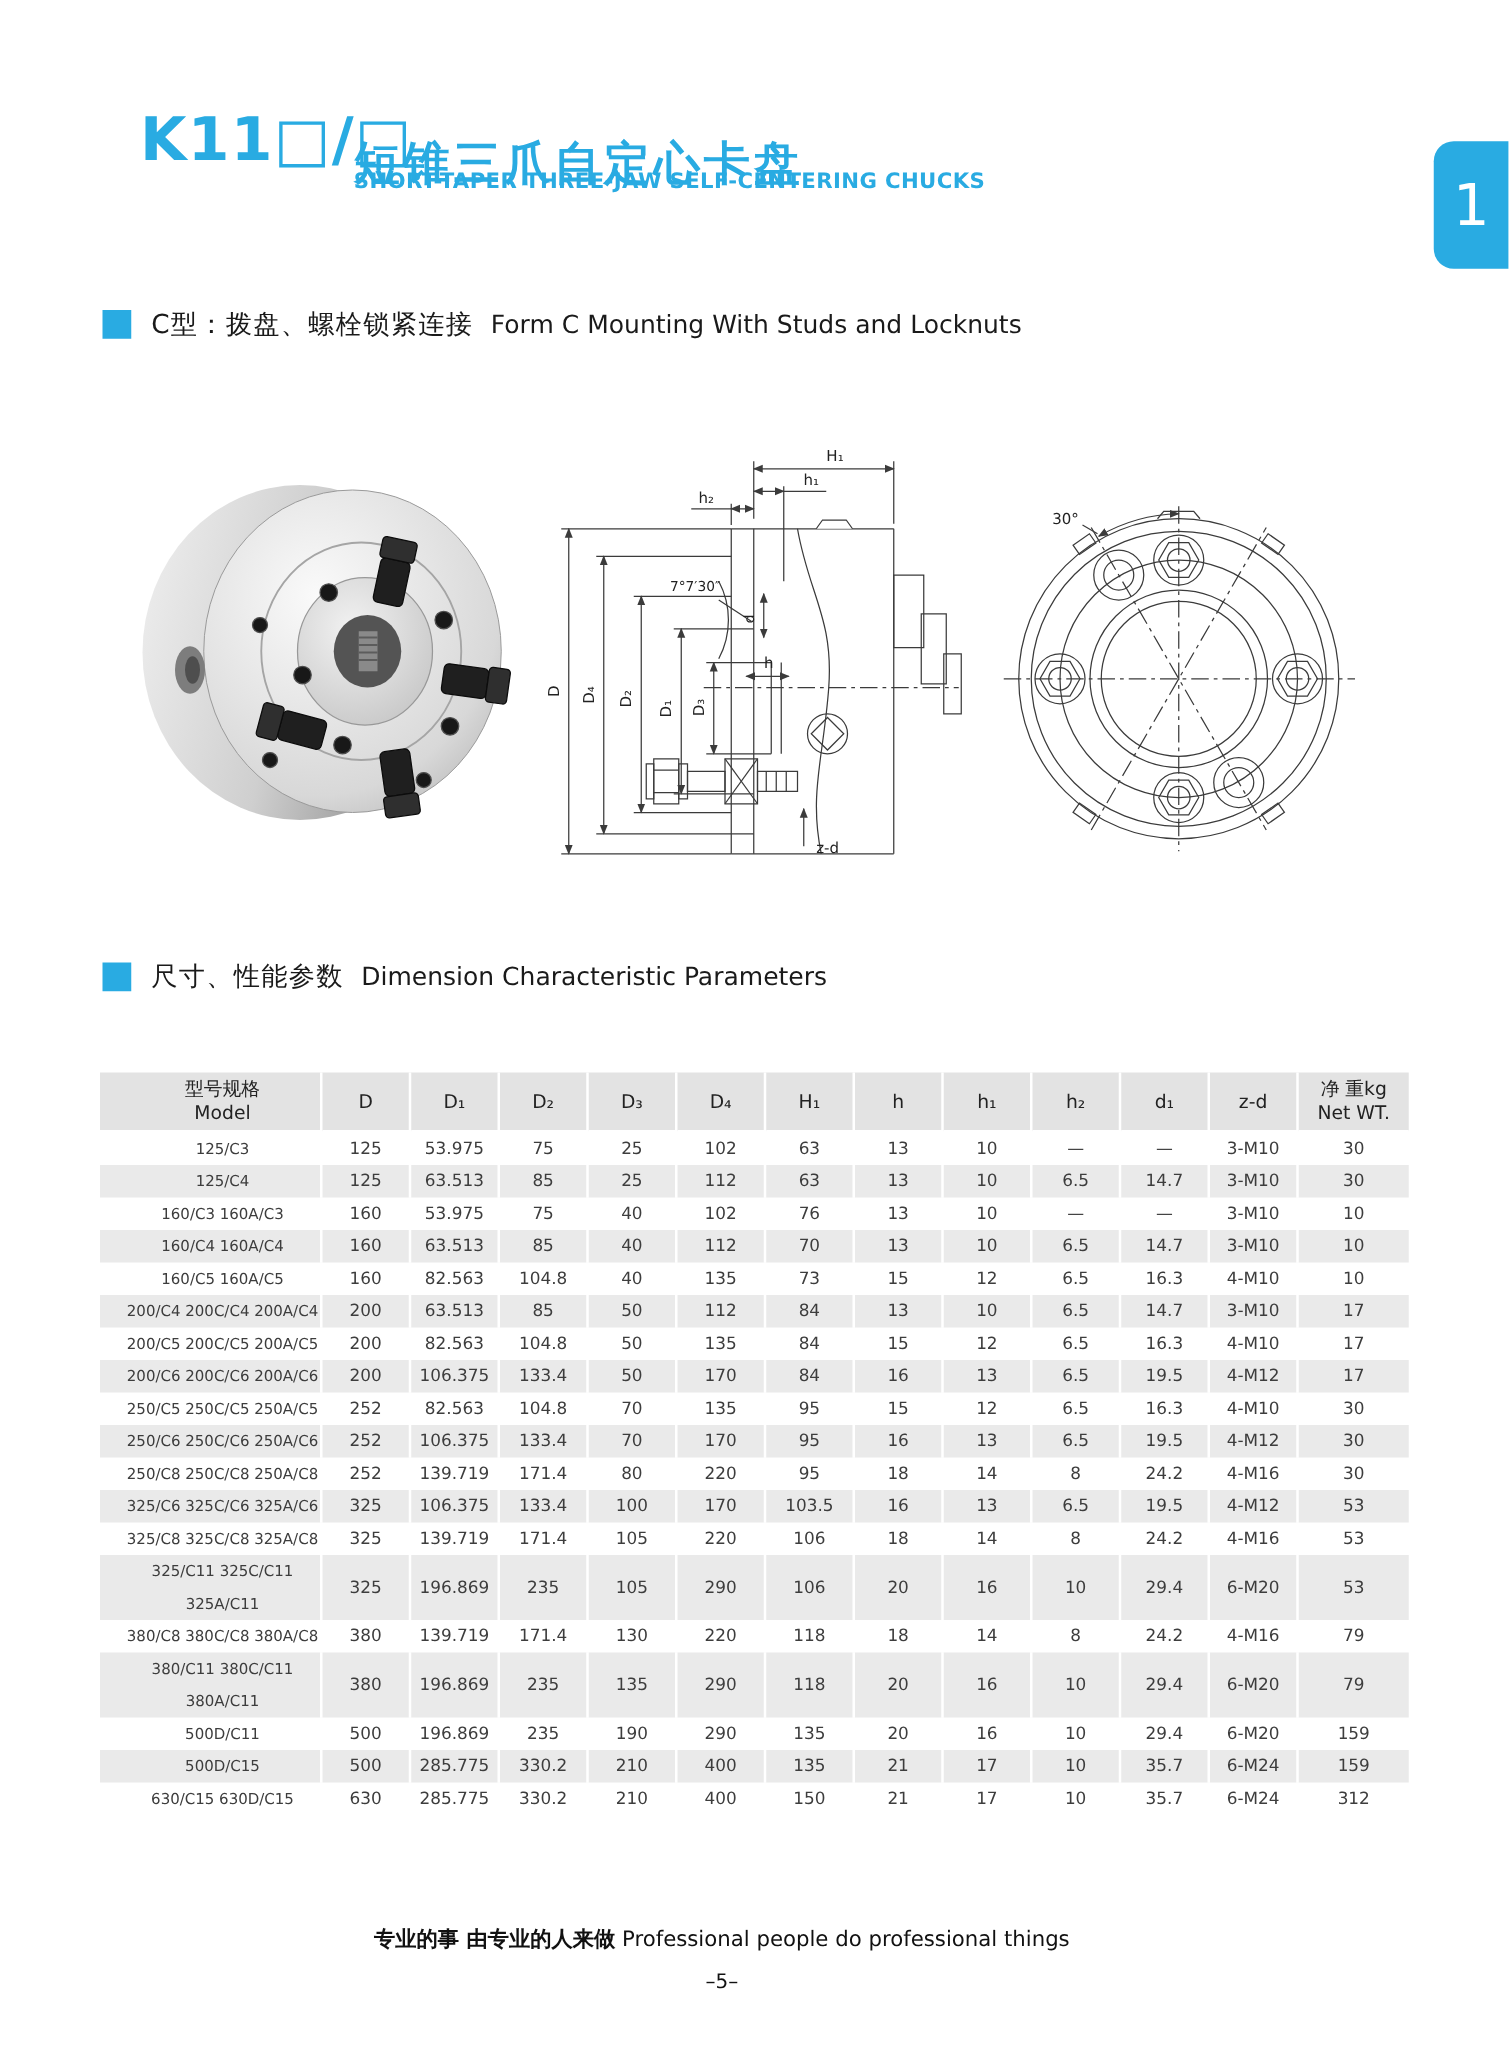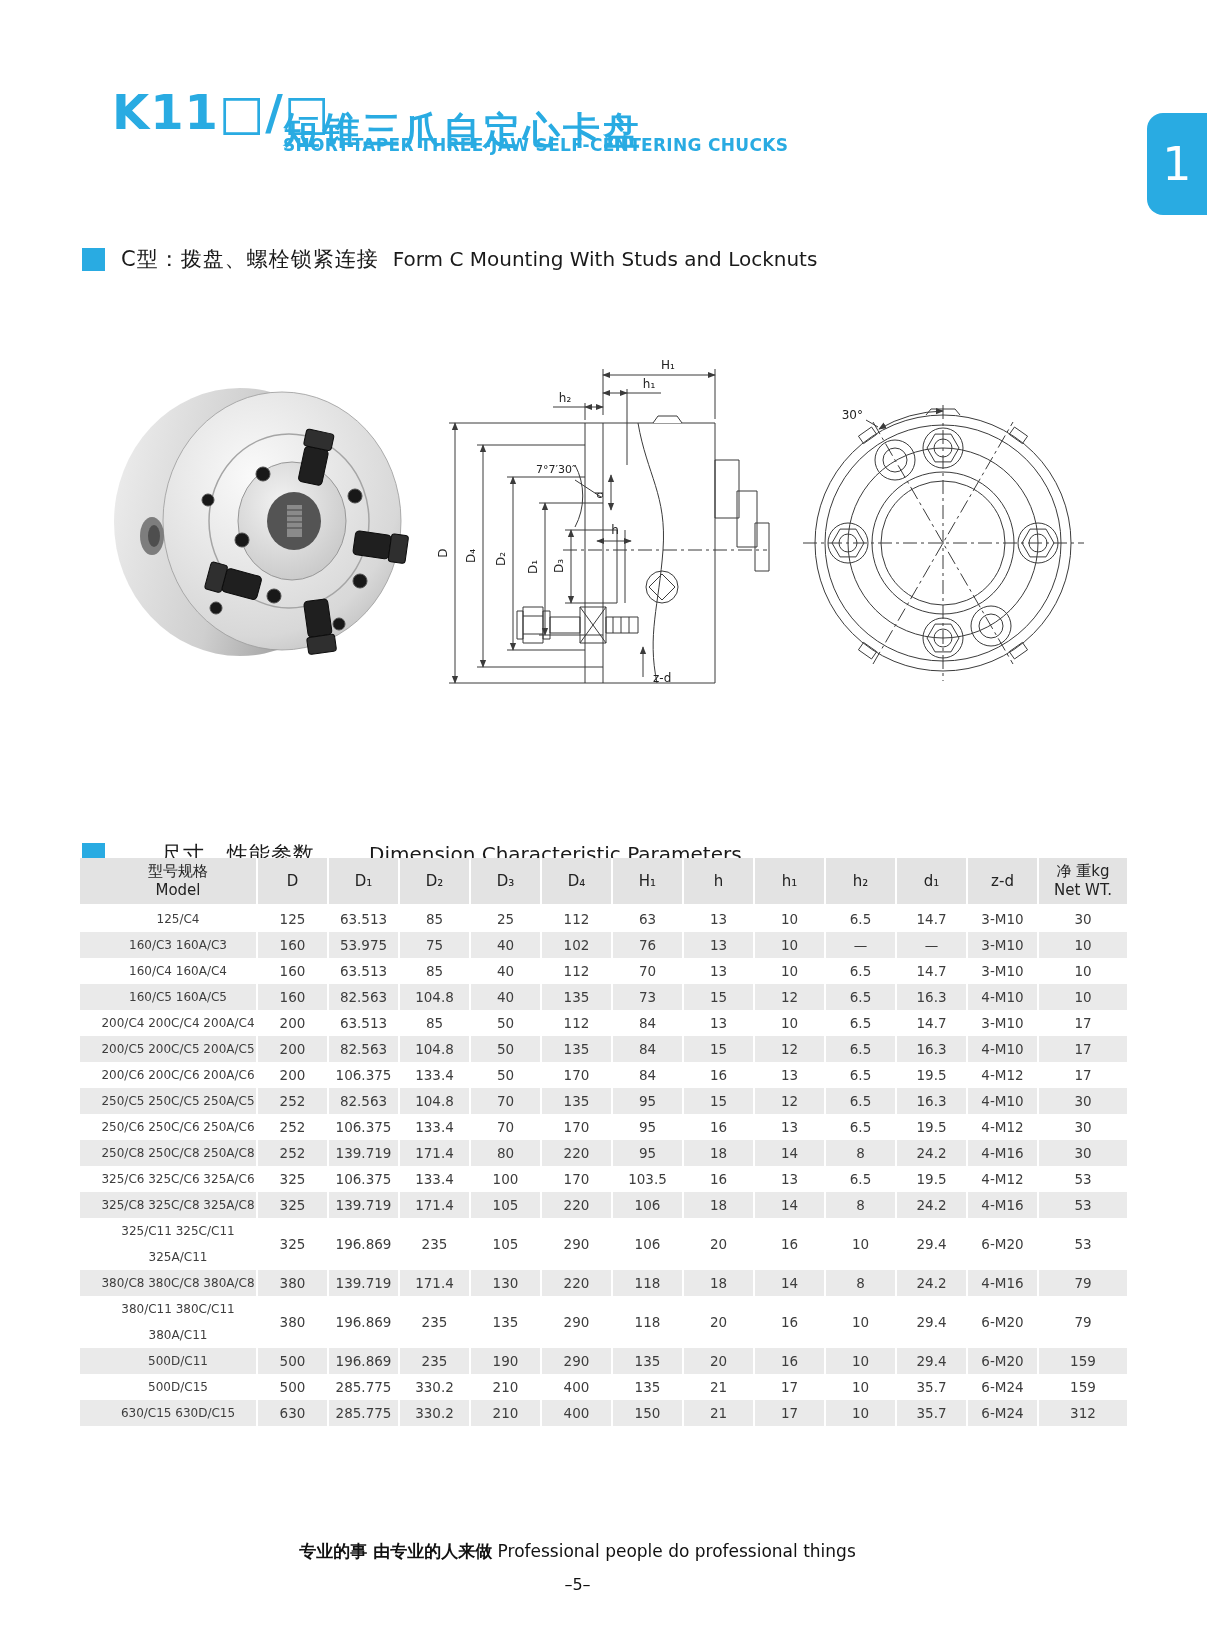--- a/index.html
+++ b/index.html
@@ -8,21 +8,21 @@
 
   
   .brand{position:absolute;left:112px;top:86px;font-size:48px;font-weight:bold;color:var(--accent,#29abe2);letter-spacing:1px;line-height:1.1;}
   .title-cn{position:absolute;left:283px;top:84px;font-size:37px;font-weight:bold;color:var(--accent,#29abe2);letter-spacing:3px;margin-top:22px;}
   .title-en{position:absolute;left:283px;top:135px;font-size:17px;font-weight:bold;color:var(--accent,#29abe2);letter-spacing:.3px;}
   .side-tab{position:absolute;right:0;top:113px;width:60px;height:102px;background:var(--accent,#29abe2);
             border-radius:16px 0 0 16px;color:#fff;font-size:46px;display:flex;align-items:center;justify-content:center;}
 
   
   .section-head{position:absolute;left:82px;display:flex;align-items:center;}
-  .sh1{top:245px;} .sh2{top:840px;gap:40px;}
+  .sh1{top:245px;} .sh2{top:767px;}
   .bullet{width:23px;height:23px;background:var(--accent,#29abe2);margin-right:16px;flex:0 0 auto;}
   .sh-cn{font-size:21px;font-weight:normal;letter-spacing:1px;}
   .sh-en{font-size:20px;margin-left:14px;}
 
   
   .fig{position:absolute;}
   #fig-photo{left:112px;top:378px;}
   #fig-section{left:425px;top:345px;}
   #fig-front{left:778px;top:383px;}
   .draw line,.draw path,.draw rect,.draw circle,.draw polygon,.draw polyline{vector-effect:non-scaling-stroke;}
@@ -296,20 +296,35 @@
           <th>d₁</th>
           <th>z-d</th>
           <th class="th-2l">
           <div>净 重kg</div>
           <div>Net WT.</div>
         </th>
       </tr>
     </thead>
     <tbody>
         <tr>
+          <td class="model-col">125/C3</td>
+          <td>125</td>
+          <td>53.975</td>
+          <td>75</td>
+          <td>25</td>
+          <td>102</td>
+          <td>63</td>
+          <td>13</td>
+          <td>10</td>
+          <td>—</td>
+          <td>—</td>
+          <td>3-M10</td>
+          <td>30</td>
+        </tr>
+        <tr>
           <td class="model-col">125/C4</td>
           <td>125</td>
           <td>63.513</td>
           <td>85</td>
           <td>25</td>
           <td>112</td>
           <td>63</td>
           <td>13</td>
           <td>10</td>
           <td>6.5</td>

